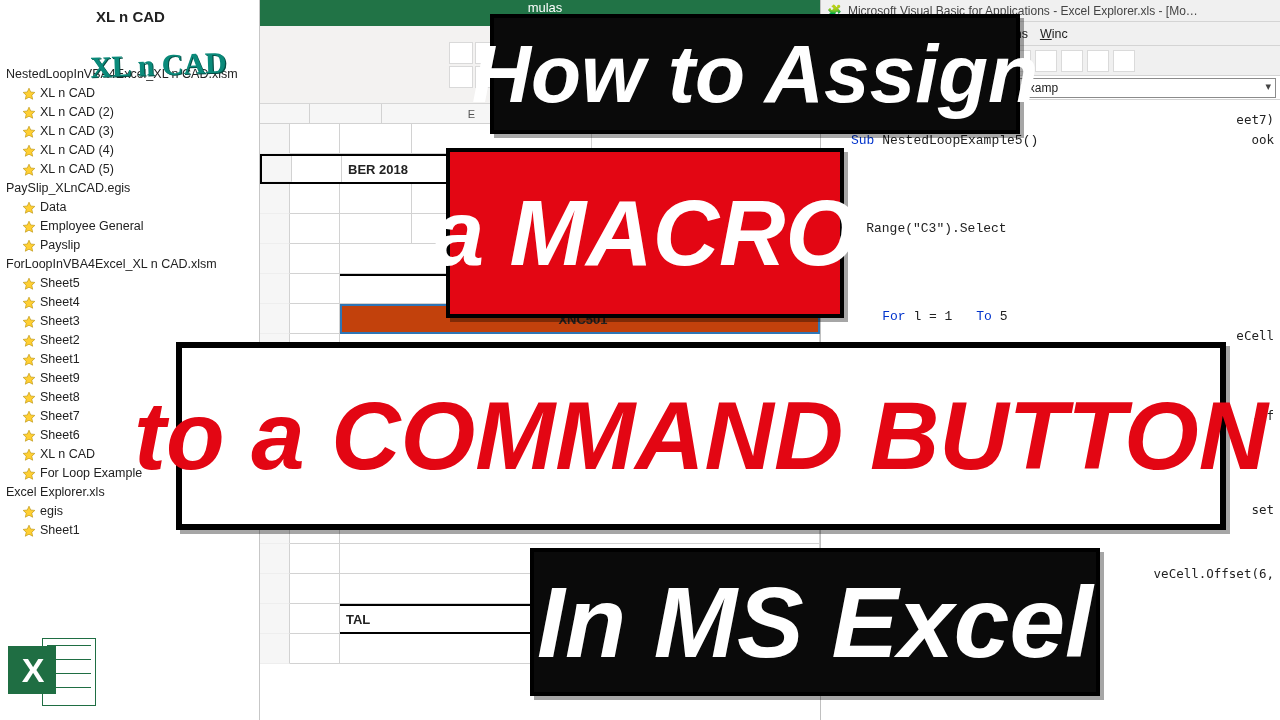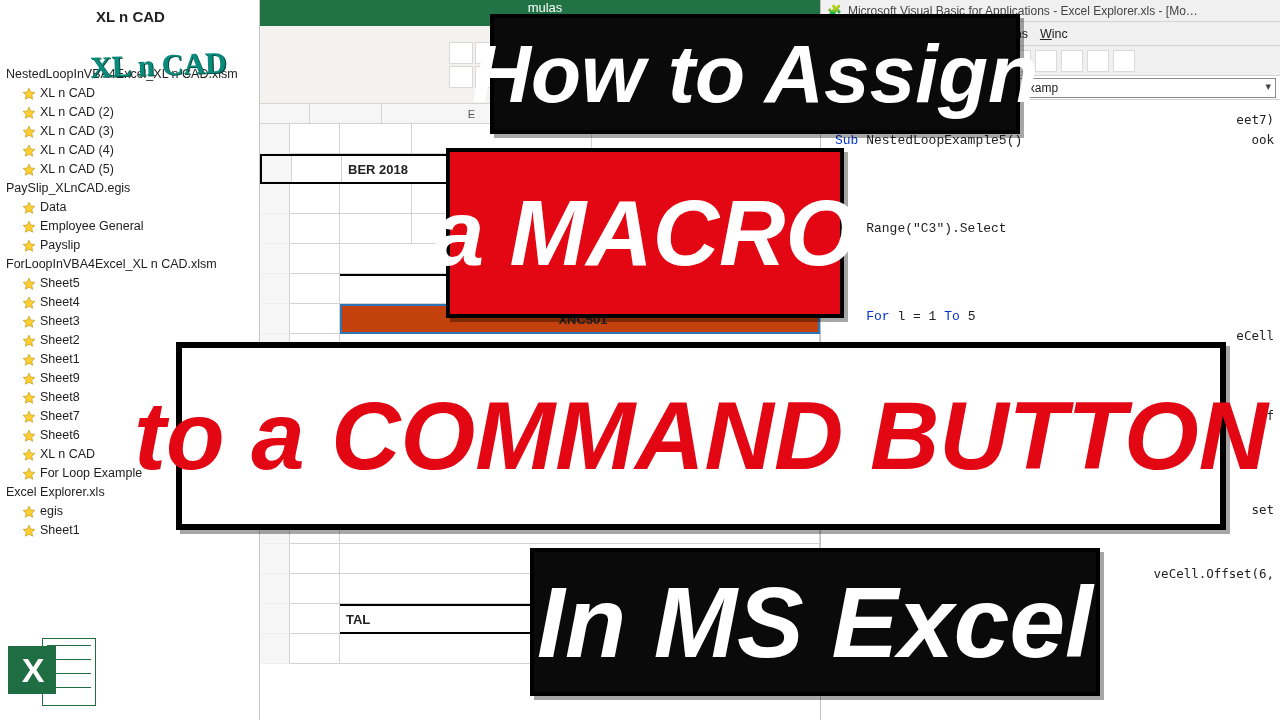--- a/index.html
+++ b/index.html
@@ -244,21 +244,21 @@
   .code-area {
     background: #fff;
     padding: 8px 6px;
     font-family: Consolas, "Courier New", monospace;
     font-size: 13px;
     line-height: 22px;
     white-space: pre;
     height: calc(100% - 100px);
     overflow: hidden;
   }
-  .kw { color: #0033cc; }
+  .kw { color: #0033cc; margin-left: 16px; }
   .code-area .line { padding-left: 8px; }
 
   
   .code-snip-right {
     position: absolute;
     right: 6px;
     background: #fff;
     font-family: Consolas, monospace;
     font-size: 12.5px;
     color: #222;

